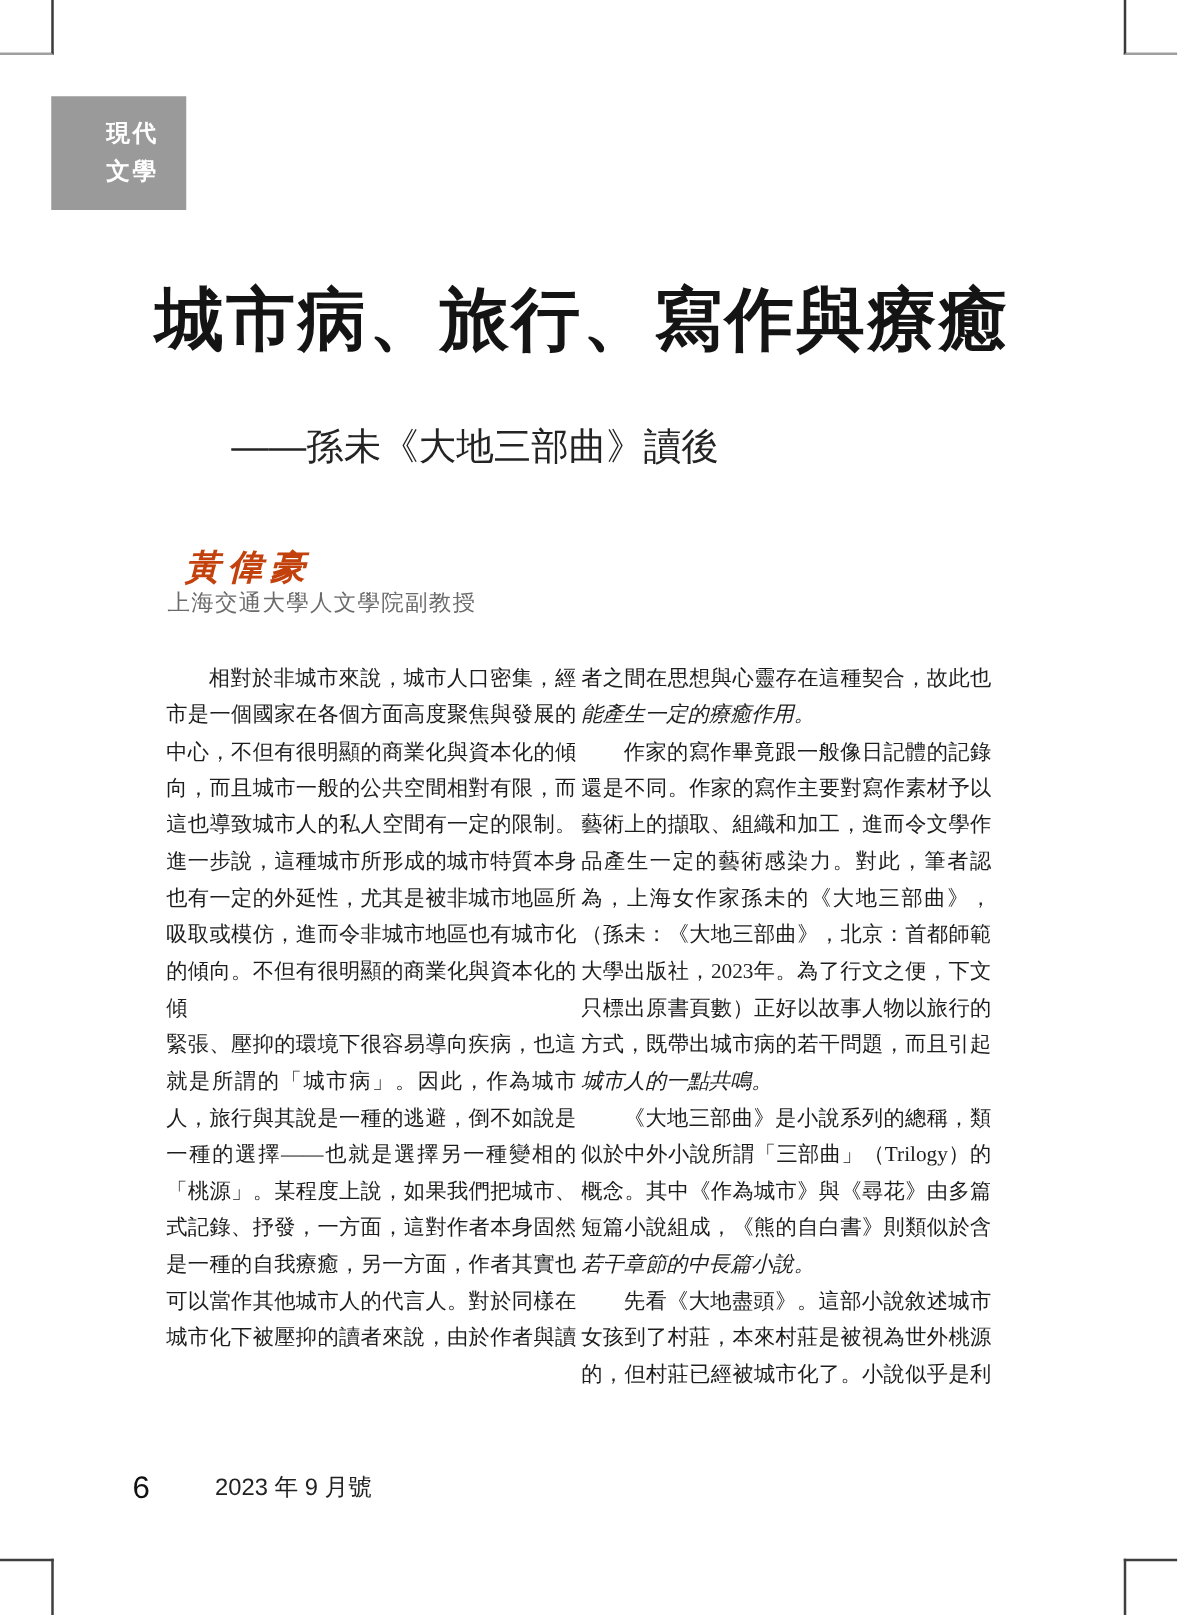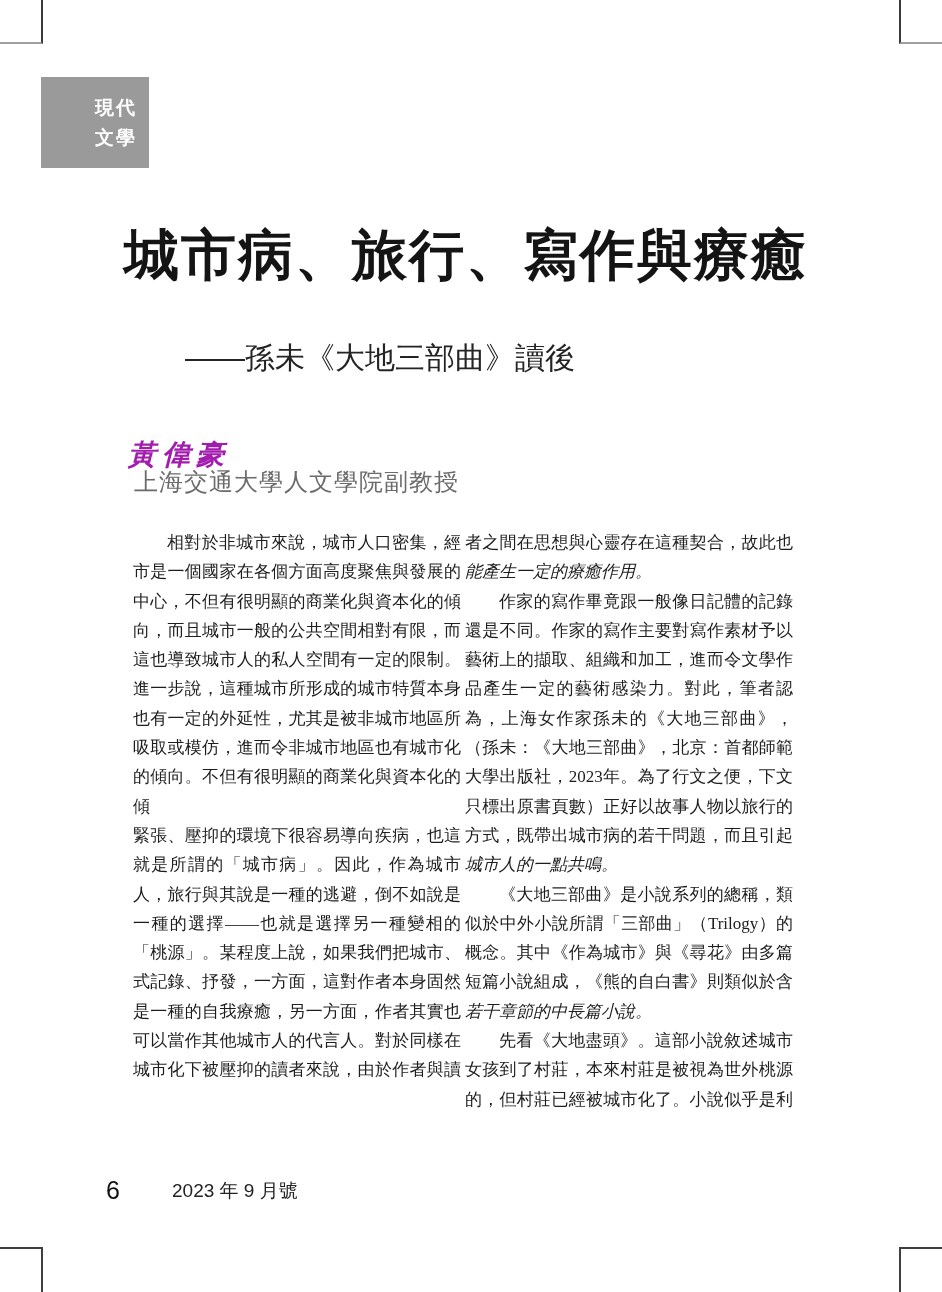--- a/index.html
+++ b/index.html
@@ -24,21 +24,21 @@
   .mark.br { right: 0; bottom: 0; width: 41px; height: 43px;
              border-left: 2px solid #3f3f3f; border-top: 2px solid #3f3f3f; }
 
   
   .badge {
     position: absolute;
     left: 41px; top: 77px;
     width: 108px; height: 91px;
     background: #9a9a9a;
     box-sizing: border-box;
-    padding-right: 12px;
+    padding-right: 22px;
     display: flex; flex-direction: column;
     justify-content: center; align-items: flex-end;
     color: #ffffff;
     font-family: "Liberation Sans", "DejaVu Sans", sans-serif;
     font-weight: bold;
     font-size: 19px; line-height: 30px;
     letter-spacing: 2px;
   }
 
   .title {
@@ -59,35 +59,35 @@
     font-family: Liberation Sans, sans-serif;
     font-weight: normal;
     font-size: 30px; line-height: 42px;
     color: #242424;
     white-space: nowrap;
     margin-top: 40px;
   }
 
   .author-name {
     position: absolute;
-    left: 128px; top: 438px;
+    left: 148px; top: 438px;
     font-family: "Liberation Serif", "DejaVu Serif", serif;
     font-style: italic;
     font-weight: 600;
     font-size: 28px; line-height: 34px;
     letter-spacing: 6px;
-    color: #a21caf;
+    color: #c2410c;
     white-space: nowrap;
   }
 
   .author-affiliation {
     position: absolute;
     left: 134px; top: 470px;
     font-family: "Liberation Sans", "DejaVu Sans", sans-serif;
-    font-size: 24px; line-height: 24px;
+    font-size: 18px; line-height: 24px;
     letter-spacing: 1px;
     color: #6b6b6b;
     white-space: nowrap;
   }
 
   .columns {
     position: absolute;
     left: 133px; top: 528px;
     width: 673px;
     display: flex;

